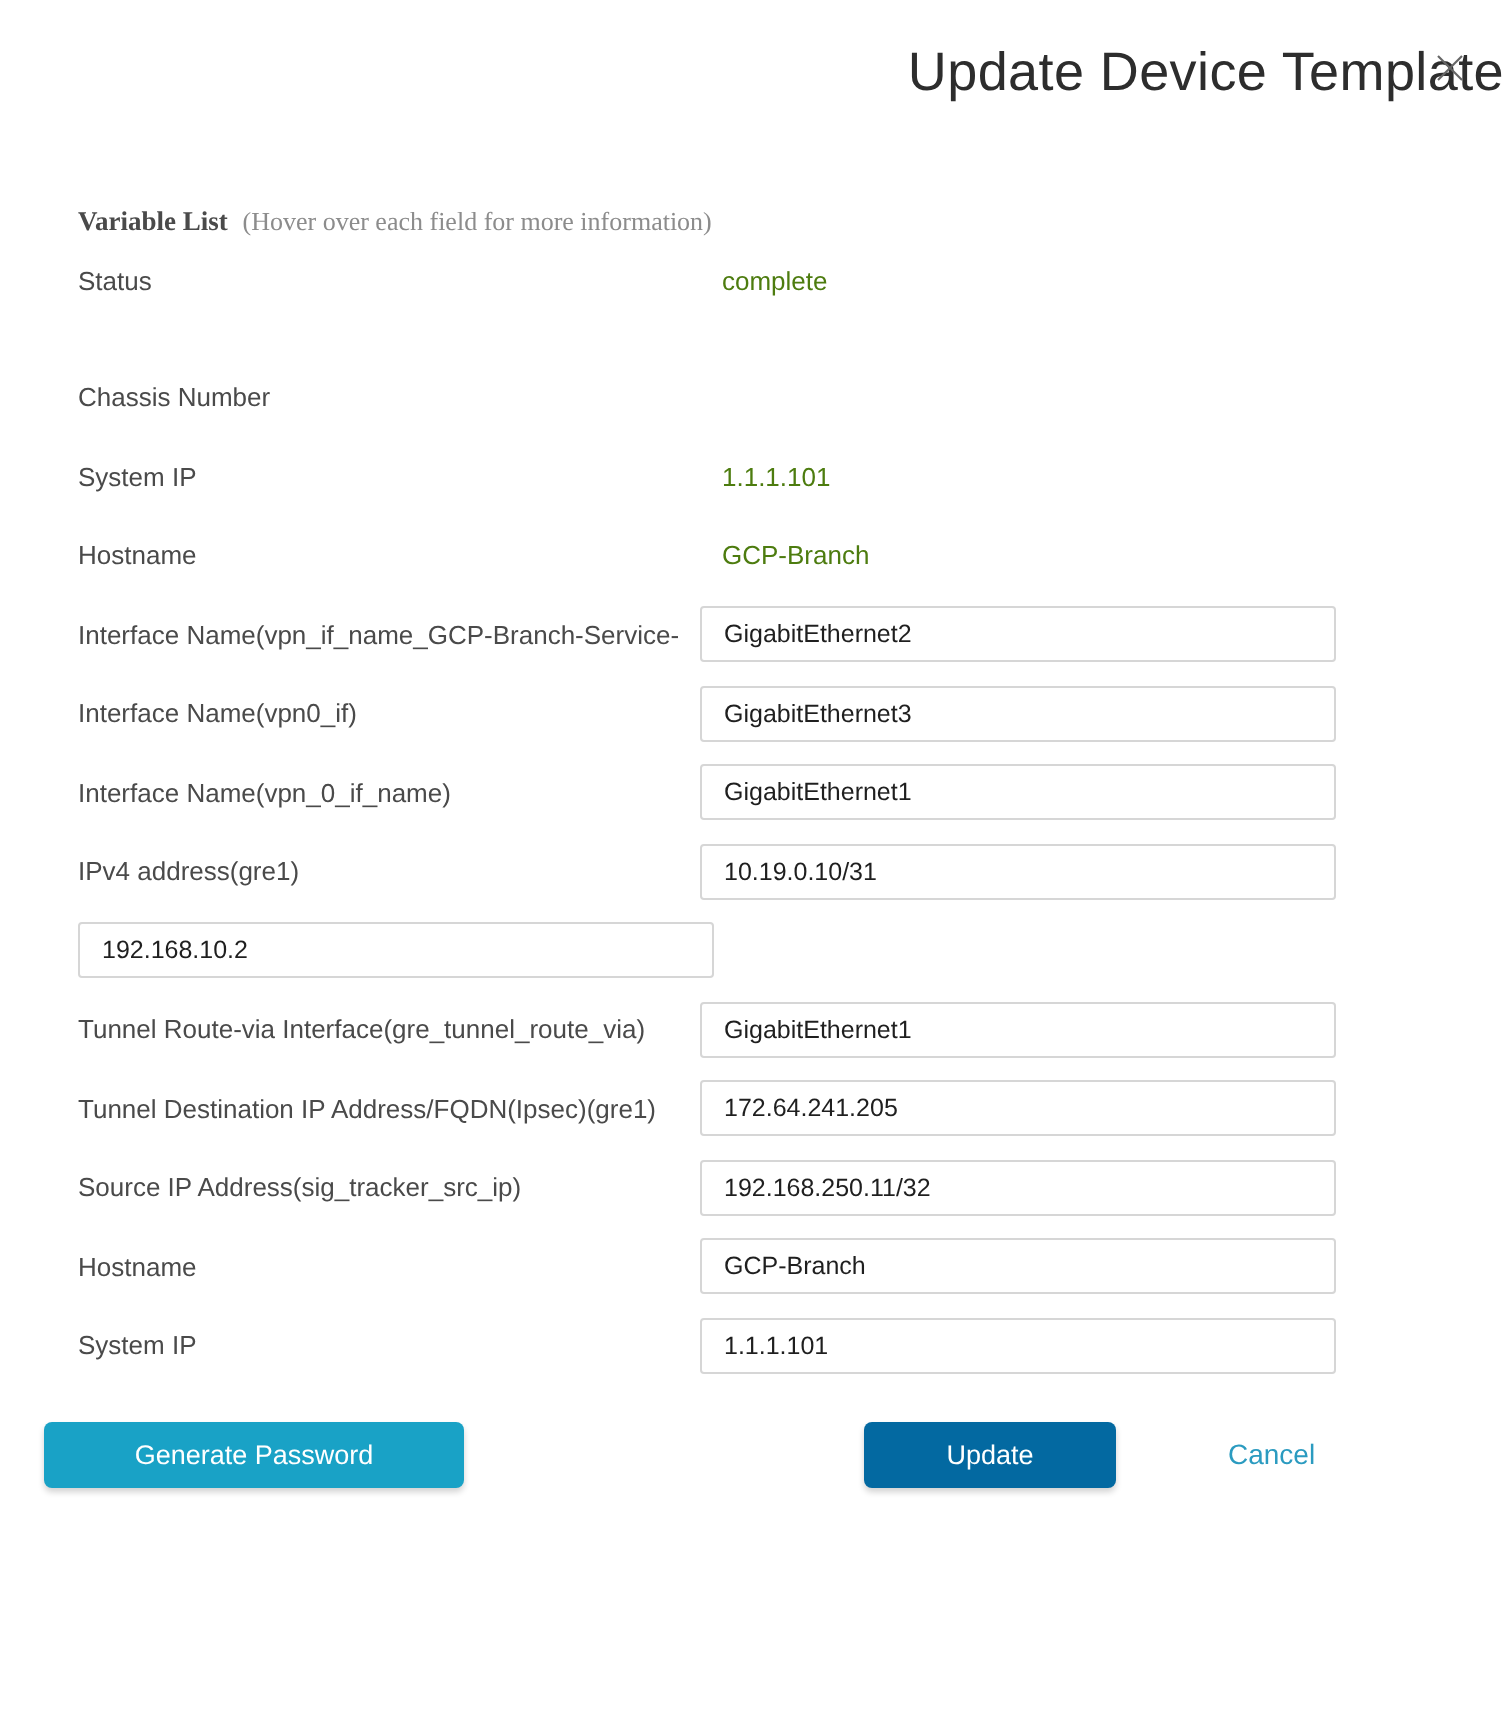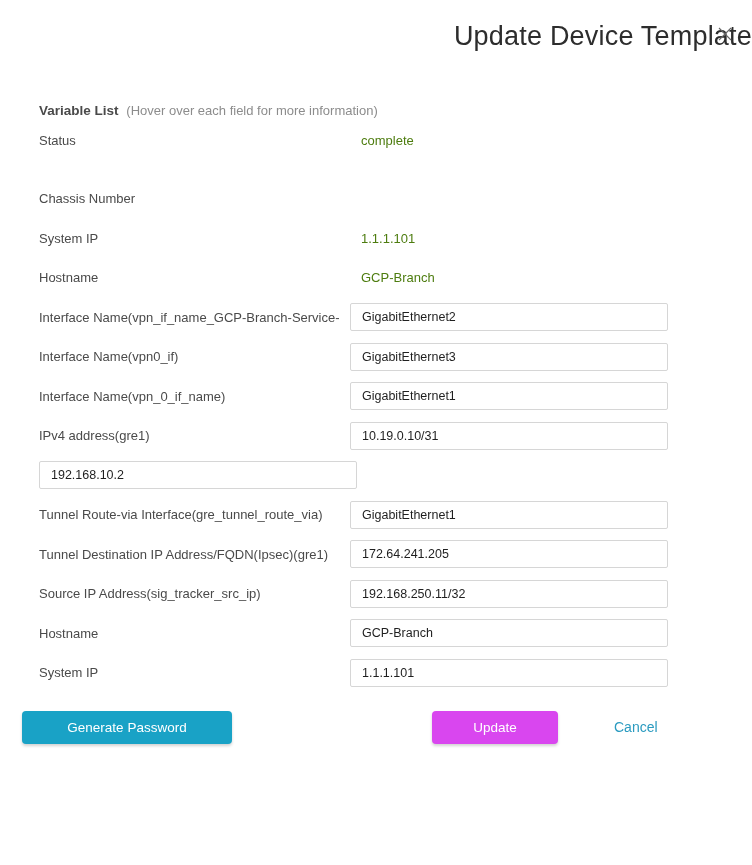--- a/index.html
+++ b/index.html
@@ -12,21 +12,21 @@
     position:absolute; top:5px; right:18px; width:18px; height:18px;
     cursor:pointer; display:flex; align-items:center; justify-content:center;
   }
 
   .title {
     margin:20px 0 0 39px;
     font-size:27px; line-height:32px; font-weight:300;
     color:#2d2d2d; letter-spacing:0.2px;text-align:right;
   }
 
-  .section-head { margin:50px 0 0 39px; font-size:13.5px; line-height:17px; }
+  .section-head { margin:50px 0 0 39px; font-size:13.5px; line-height:17px;font-family:Liberation Serif, serif; }
   .section-head .heading { font-weight:bold; color:#4a4a4a; }
   .section-head .hint { color:#8c8c8c; font-size:13px; margin-left:4px; }
 
   .rows { margin-top:7px; padding-left:39px; }
   .row { display:flex; align-items:center; height:28px; margin-bottom:11.5px; }
   .row.gap-after { margin-bottom:30.5px; }
   .lbl {
     width:311px; flex-shrink:0;
     font-size:13px; color:#4a4a4a;
     white-space:nowrap; overflow:hidden;
@@ -143,17 +143,17 @@
     <div class="row">
       <span class="lbl">System IP</span>
       <input class="inp" type="text" value="1.1.1.101" style="">
     </div>
 
 
   </div>
 
   <div class="footer">
     <button class="btn gen-btn" style="background: rgb(25, 162, 198);">Generate Password</button>
-    <button class="btn update-btn" style="background: #d946ef;">Update</button>
+    <button class="btn update-btn" style="background: #0369a1;">Update</button>
     <button class="cancel-link" style="color: rgb(43, 155, 192);">Cancel</button>
   </div>
 
 </div>
 
 </body></html>

